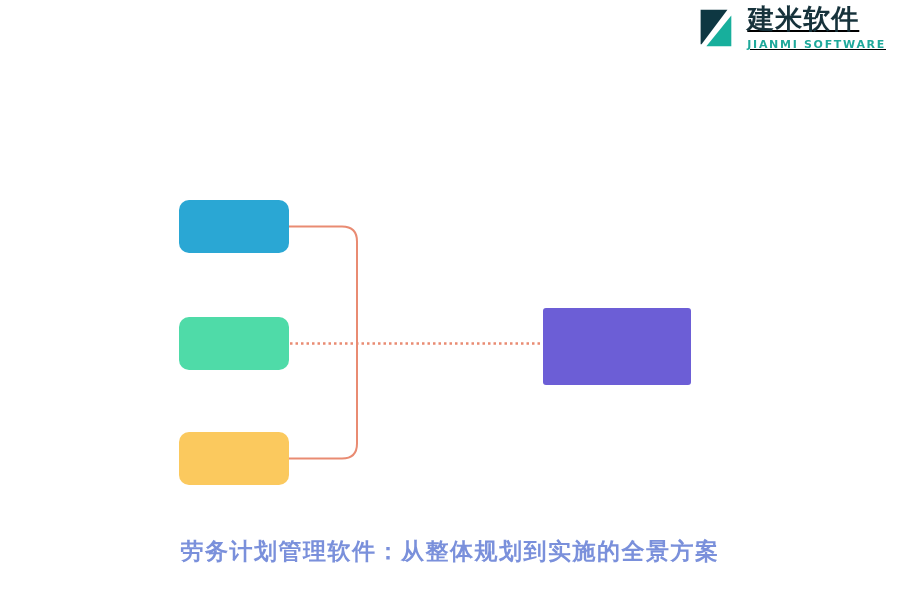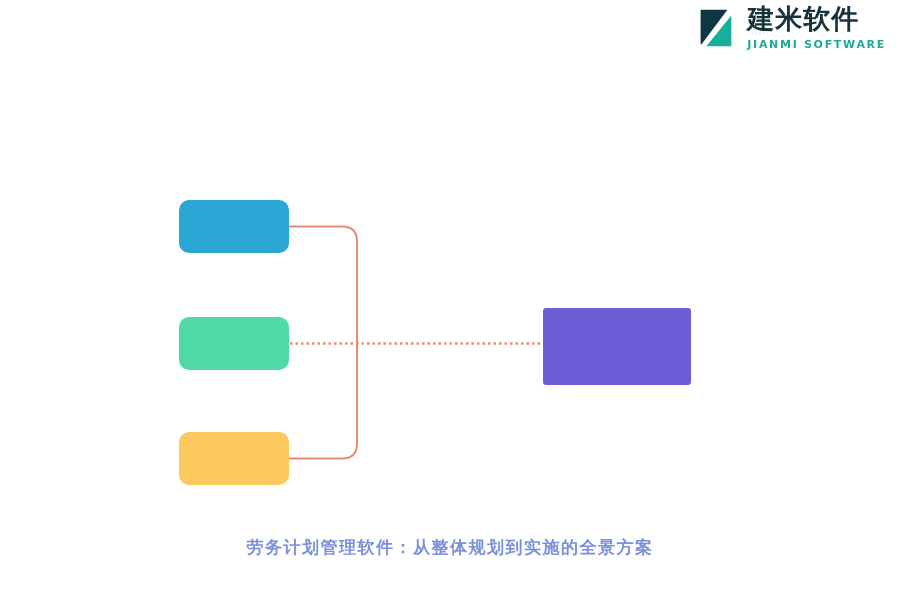--- a/index.html
+++ b/index.html
@@ -19,21 +19,21 @@
   
   .brand {
     position: absolute;
     top: 5px;
     right: 14px;
     display: flex;
     align-items: center;
     gap: 9px;
   }
   .brand-icon { width: 46px; height: 46px; display: block; }
-  .brand-text { display: flex; flex-direction: column; align-items: flex-start; }
+  .brand-text { display: flex; flex-direction: column; align-items: flex-start; text-decoration: underline; }
   .brand-name {
     font-size: 27px;
     font-weight: bold;
     line-height: 1.05;
     letter-spacing: 1px;
   }
   .brand-sub {
     font-size: 11px;
     font-weight: bold;
     letter-spacing: 1.7px;
@@ -53,21 +53,21 @@
   .node-bottom { left: 179px; top: 432px; }
   .node-result { left: 543px; top: 308px; width: 148px; height: 77px; border-radius: 3px; }
 
   
   .page-title {
     position: absolute;
     top: 536px;
     left: 0;
     width: 100%;
     text-align: center;
-    font-size: 17px;
+    font-size: 23px;
     font-weight: bold;
     letter-spacing: 1.5px;
     white-space: nowrap;
   }
 </style>
 </head>
 <body>
 
 <div class="page">
 

